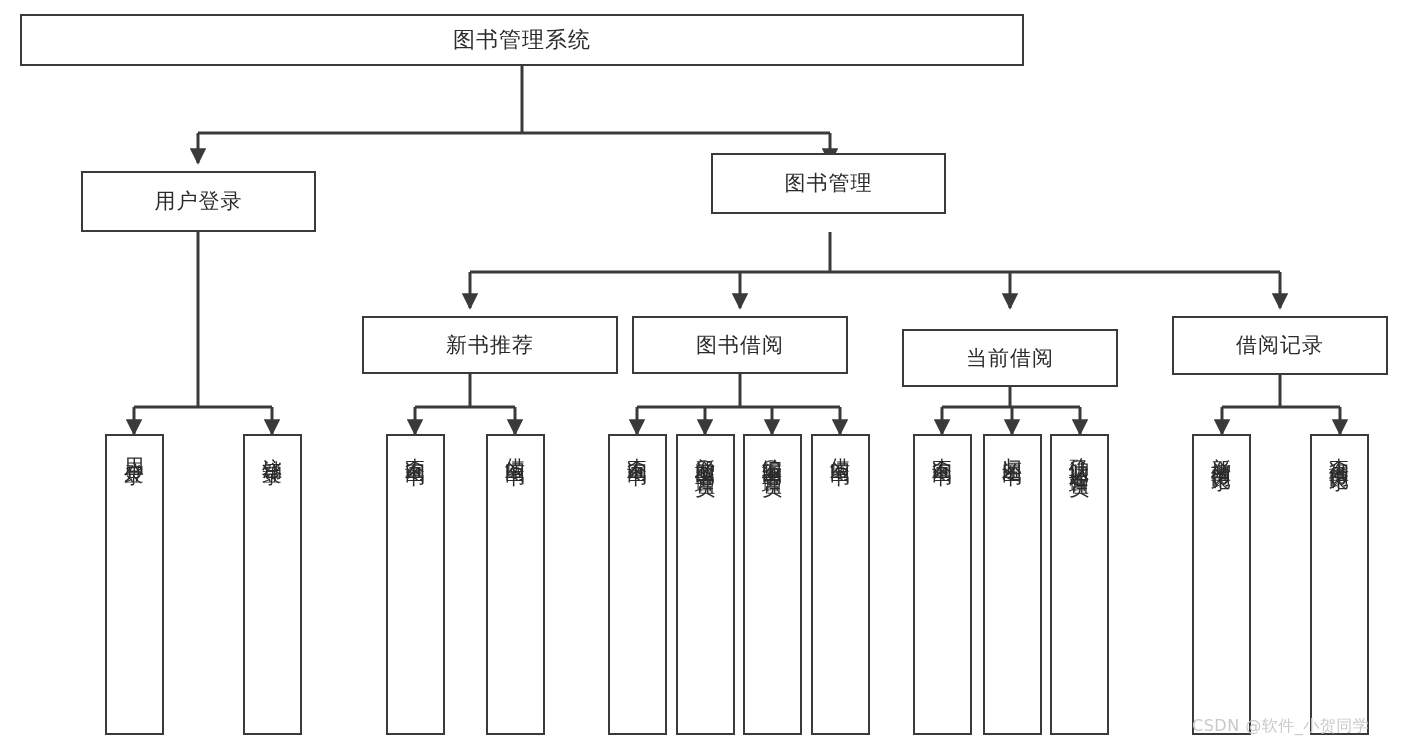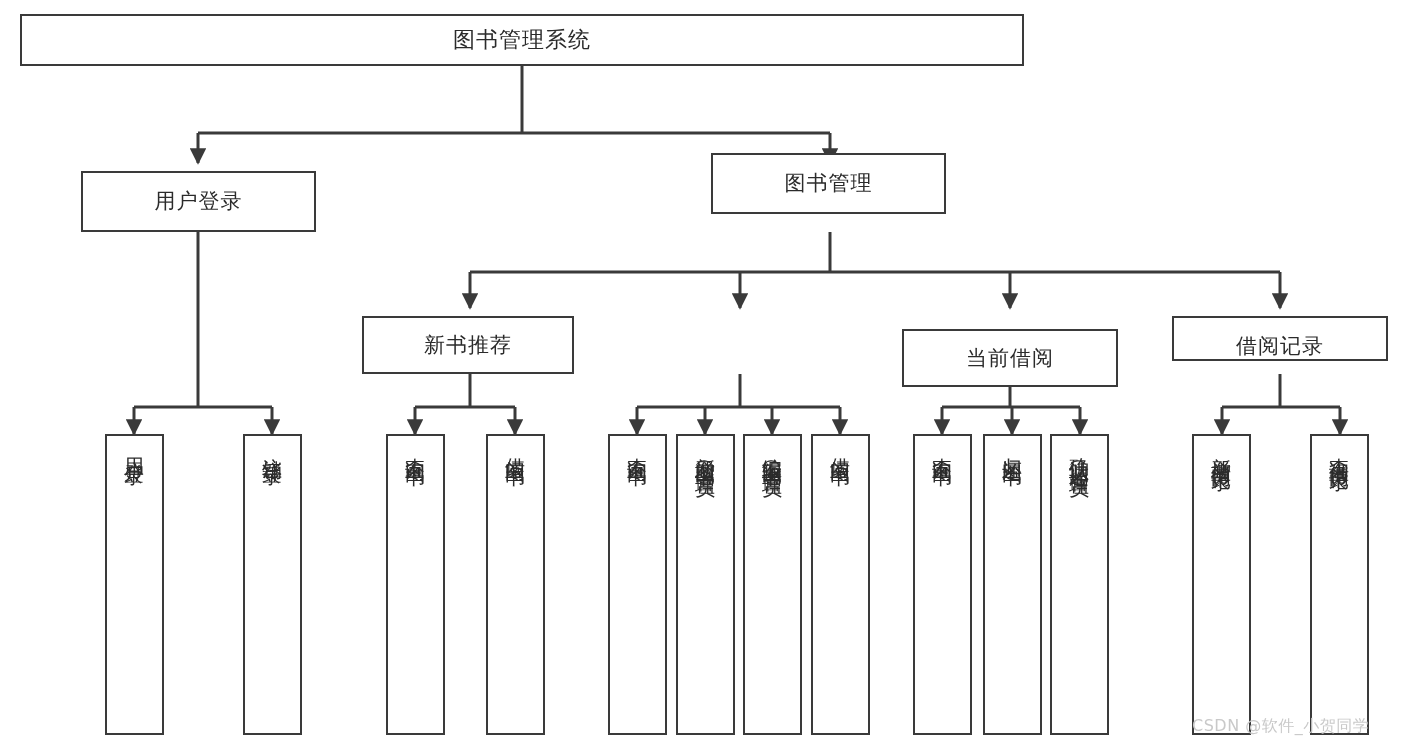--- a/index.html
+++ b/index.html
@@ -132,27 +132,30 @@
     <span class="label">图书管理系统</span>
   </div>
 
   <div class="node h" style="left:81px; top:171px; width:235px; height:61px;">
     <span class="label">用户登录</span>
   </div>
   <div class="node h" style="left:711px; top:153px; width:235px; height:61px;">
     <span class="label">图书管理</span>
   </div>
 
-  <div class="node h" style="left:362px; top:316px; width:212px; height:58px;">
+  <div class="node h" style="left:362px; top:316px; width:256px; height:58px;">
     <span class="label">新书推荐</span>
+  </div>
+  <div class="node h" style="left:632px; top:316px; width:216px; height:58px;">
+    <span class="label">图书借阅</span>
   </div>
   <div class="node h" style="left:902px; top:316px; width:216px; height:58px;margin-top:13px;">
     <span class="label">当前借阅</span>
   </div>
-  <div class="node h" style="left:1172px; top:316px; width:216px; height:45px;align-items:flex-end;">
+  <div class="node h" style="left:1172px; top:316px; width:216px; height:59px;">
     <span class="label">借阅记录</span>
   </div>
 
   <div class="node v" style="left:105px; top:434px; width:59px; height:301px;">
     <span class="label">用户登录</span>
   </div>
   <div class="node v" style="left:243px; top:434px; width:59px; height:301px;">
     <span class="label">注销登录</span>
   </div>
 

